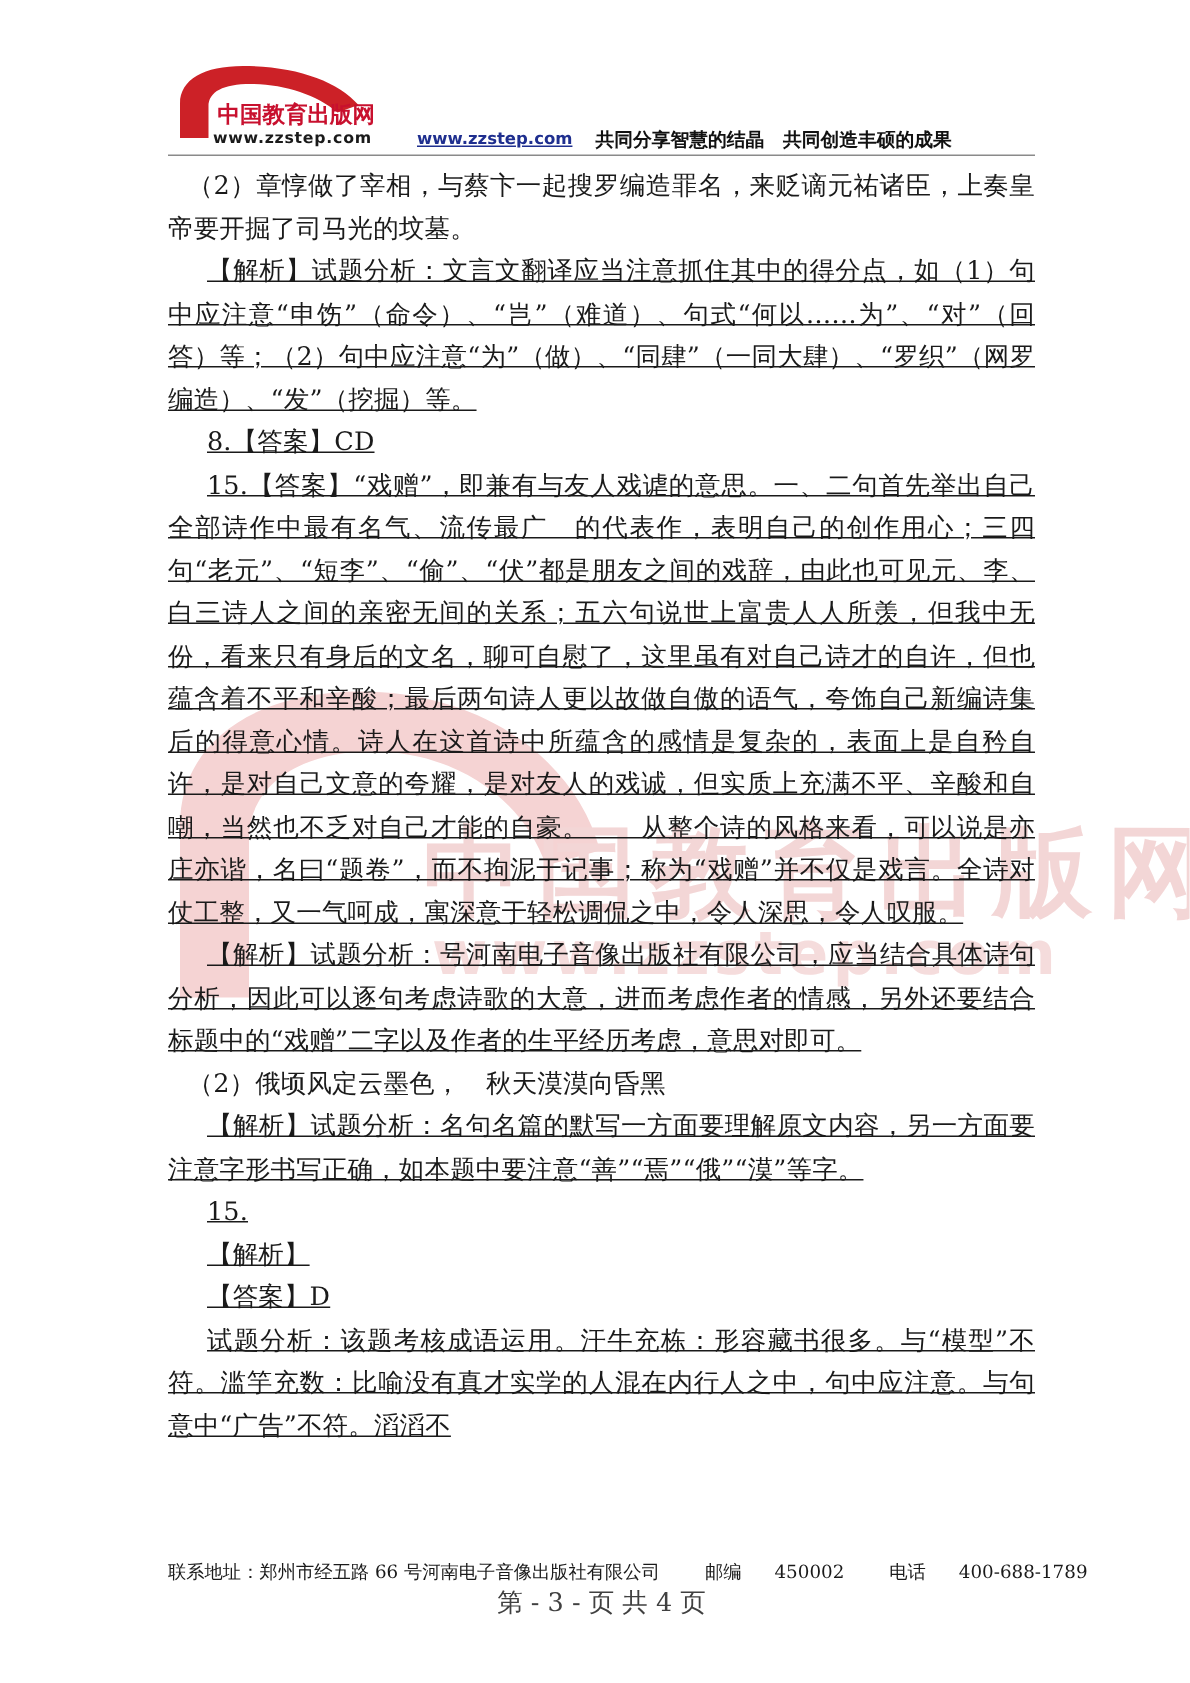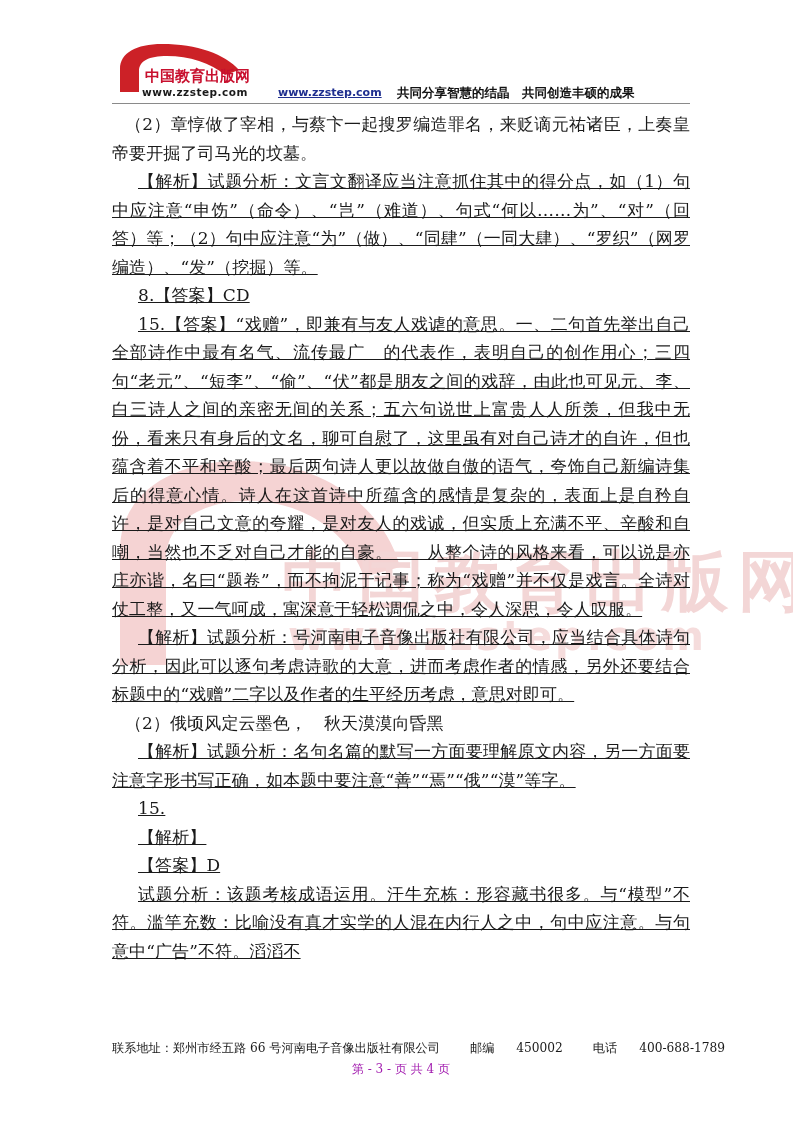--- a/index.html
+++ b/index.html
@@ -178,22 +178,22 @@
     text-align: center;
     margin-top: 12px;
   }
   .footer-addr {
     font-size: 12.2px;
     color: #1a1a1a;
     line-height: 20px;
     white-space: nowrap;
   }
   .footer-page {
-    font-size: 12px;
-    color: #a21caf;
+    font-size: 17px;
+    color: #404040;
     line-height: 20px;
     margin-top: 1px;
   }
   .fsp { display: inline-block; width: 22px; }
   .fsp-lg { display: inline-block; width: 30px; }
 </style>
 </head>
 <body>
 
 <div class="page">

